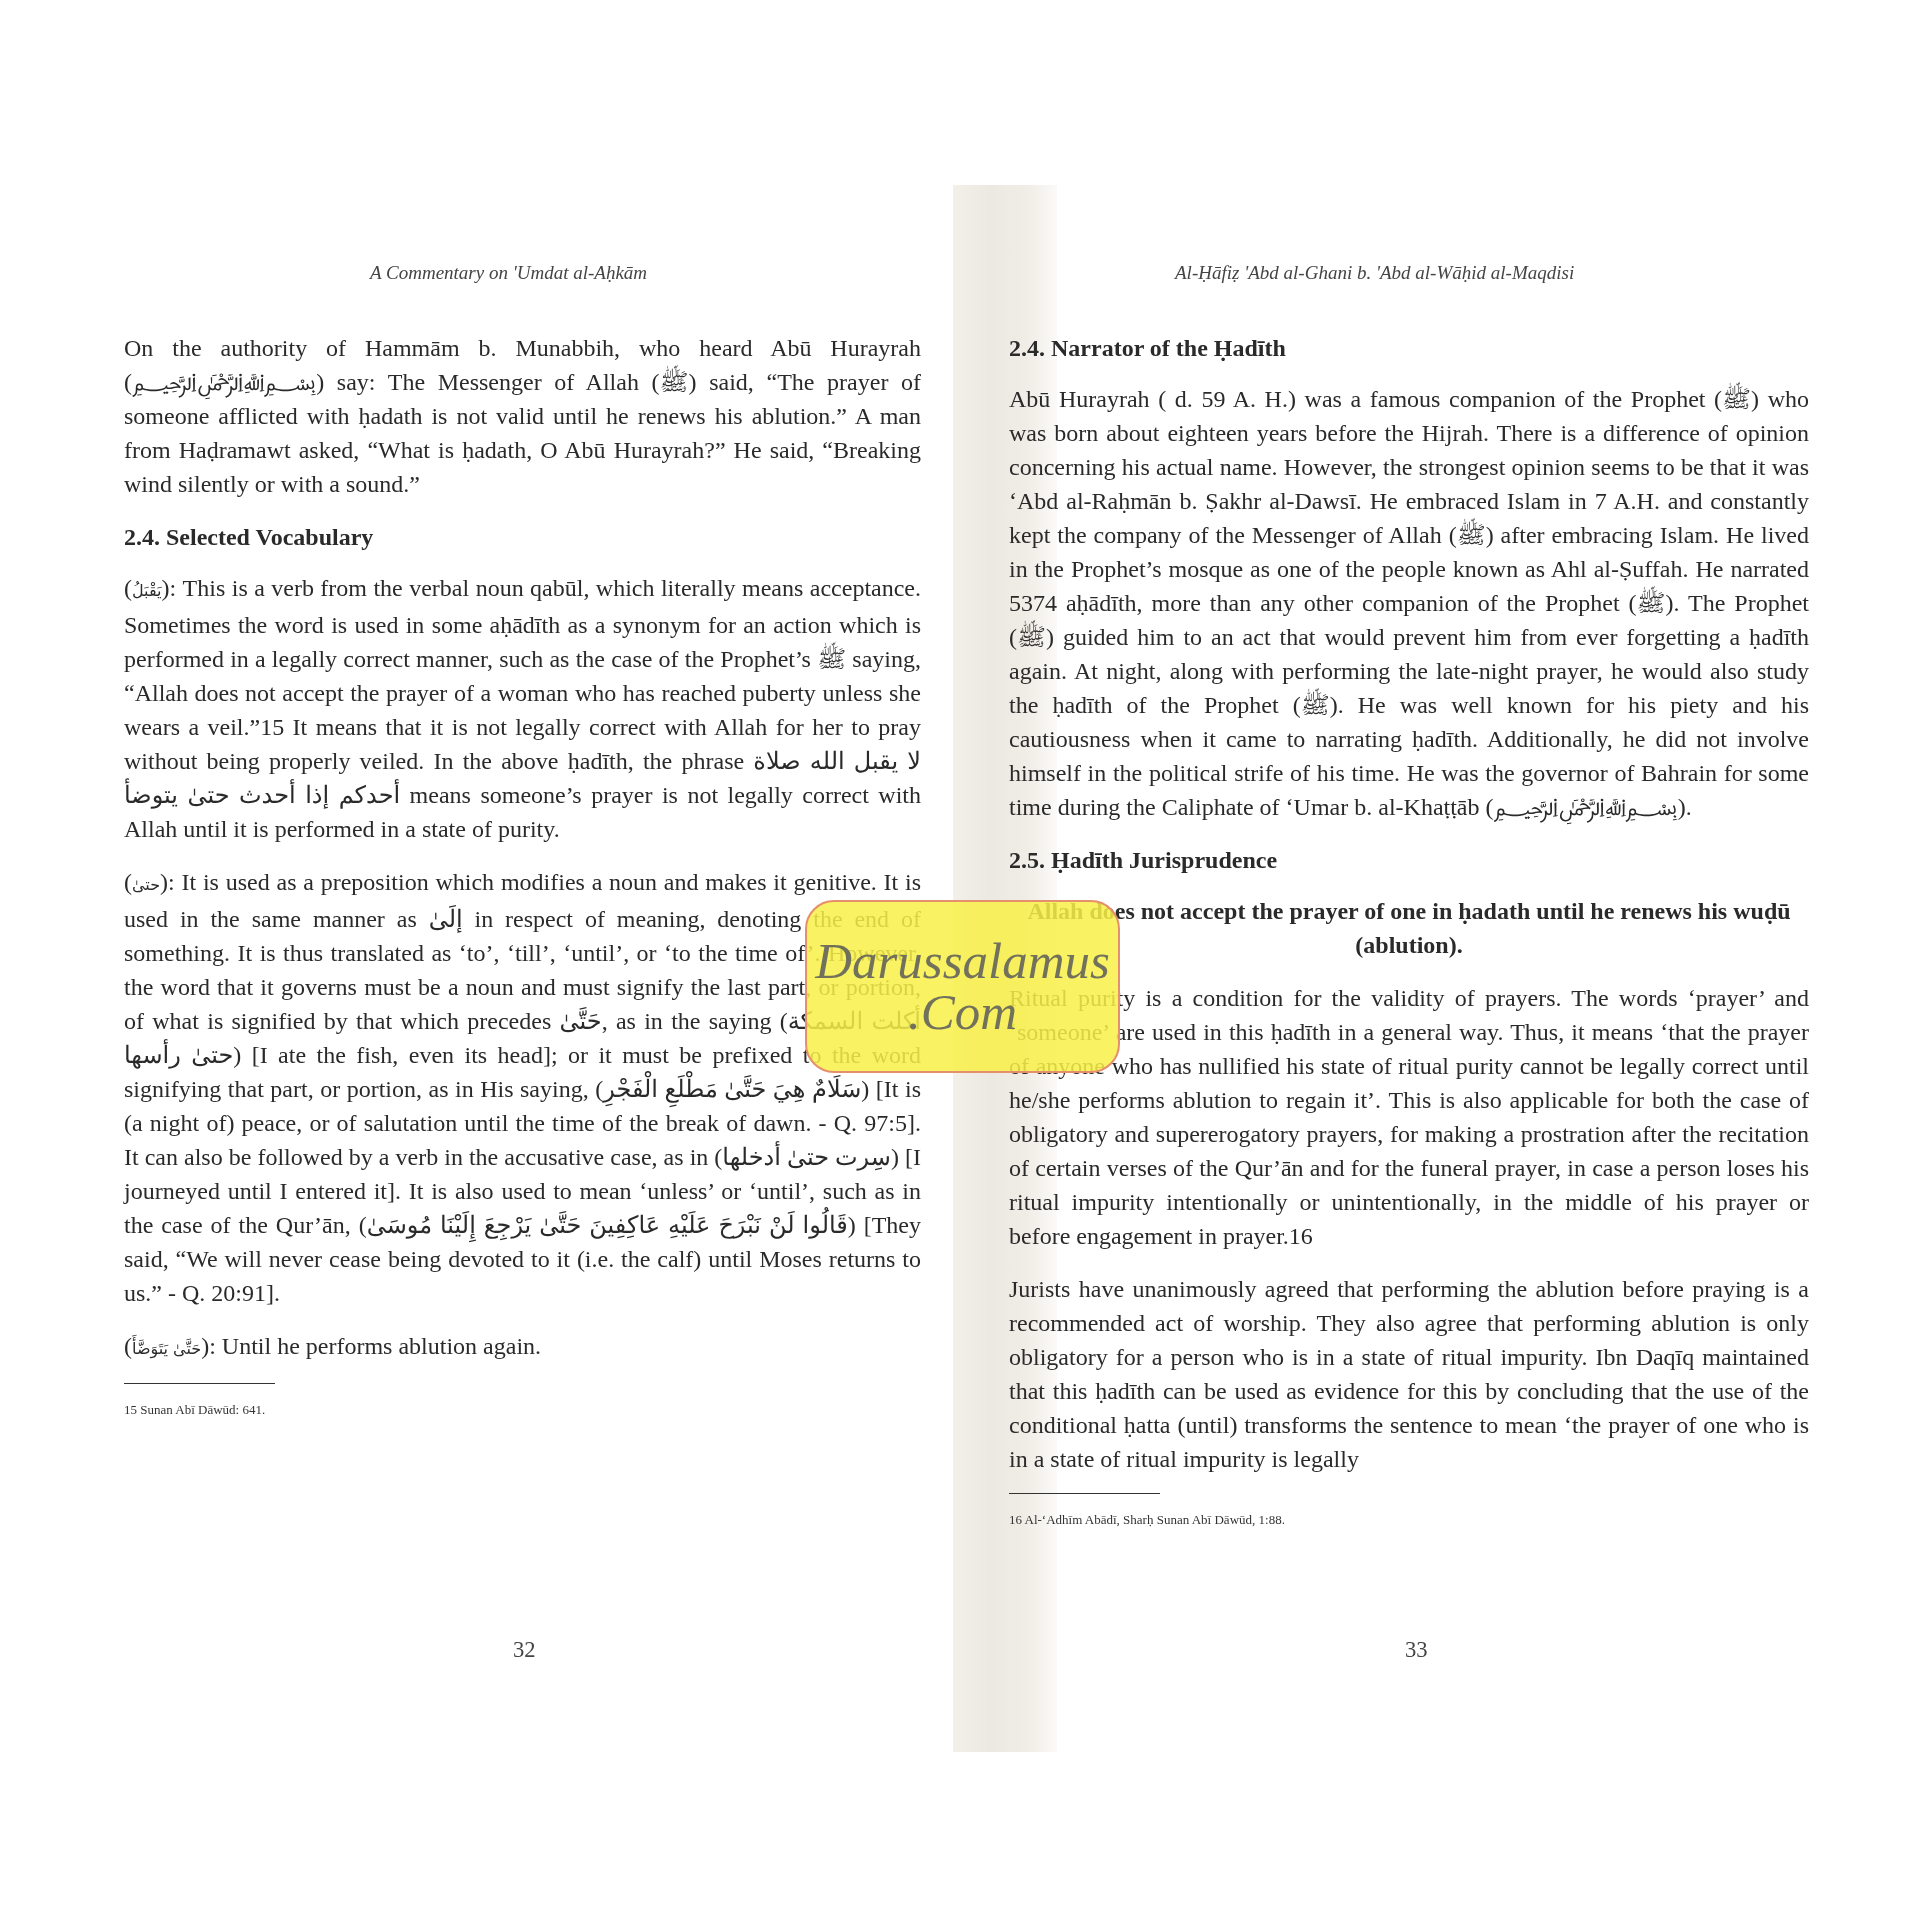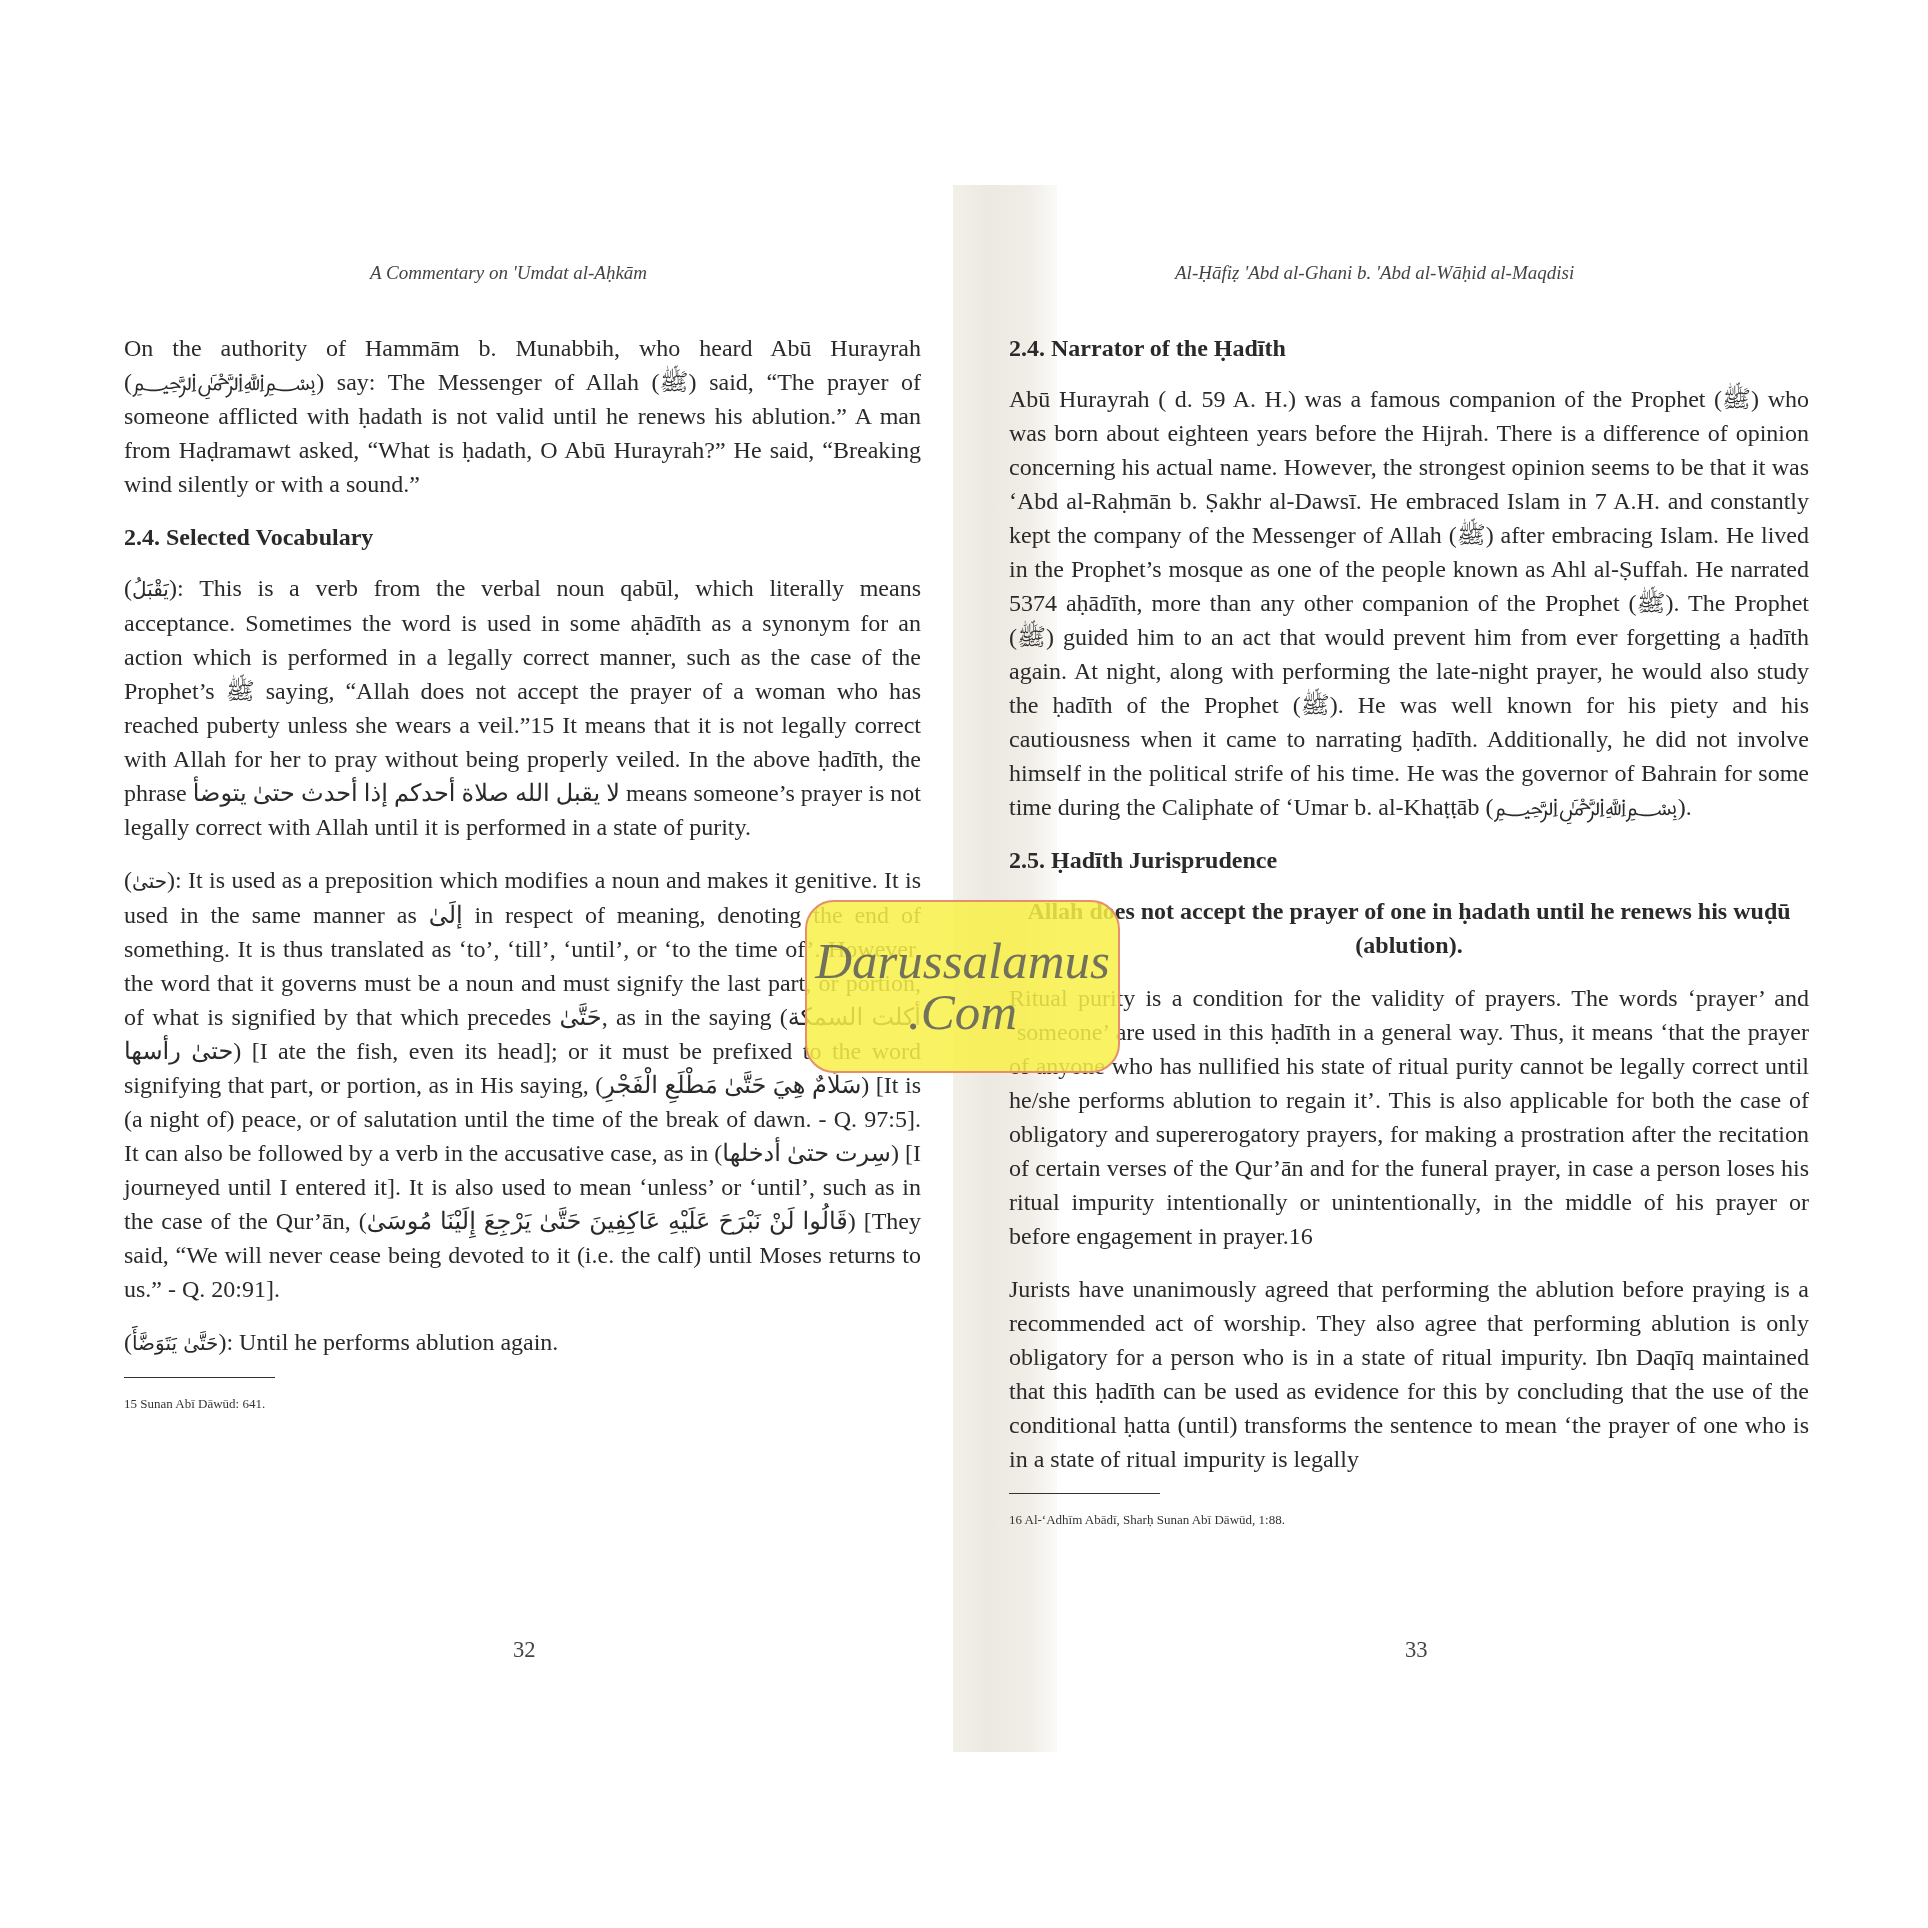--- a/index.html
+++ b/index.html
@@ -19,21 +19,21 @@
     position:absolute; top:262px; font-style:italic; font-size:19px; color:#444;
     white-space:nowrap;
   }
   .page.left .running-head { left:370px; }
   .page.right .running-head { left:222px; }
   .text-block { position:absolute; font-size:24px; line-height:34px; text-align:justify; hyphens:none; }
   .page.left .text-block { left:124px; width:797px; top:331px; }
   .page.right .text-block { left:56px; width:800px; top:331px; }
   p { margin:0 0 19px 0; }
   h2 { font-size:24px; font-weight:bold; margin:7.5px 0 17px 0; line-height:34px; }
-  .ar { font-family:"DejaVu Sans", sans-serif; font-size:20px; direction:rtl; unicode-bidi:embed; }
+  .ar { font-family:"DejaVu Sans", sans-serif; font-size:16px; direction:rtl; unicode-bidi:embed; }
   .center { text-align:center; }
   .rule { width:151px; height:0; border-top:1.9px solid #333; margin:17px 0 13px 0; }
   .footnote { font-size:13px; line-height:26px; color:#333; }
   .page-num { position:absolute; top:1637px; font-size:22.6px; color:#444;margin-left:8px; }
   .page.left .page-num { left:505px; }
   .page.right .page-num { left:444px; }
   .watermark {
     position:absolute; left:805px; top:900px; width:311px; height:169px;
     background:rgba(248,240,70,0.85); border:2.8px solid #e58f6c; border-radius:29px;
     display:flex; flex-direction:column; align-items:center; justify-content:center;

